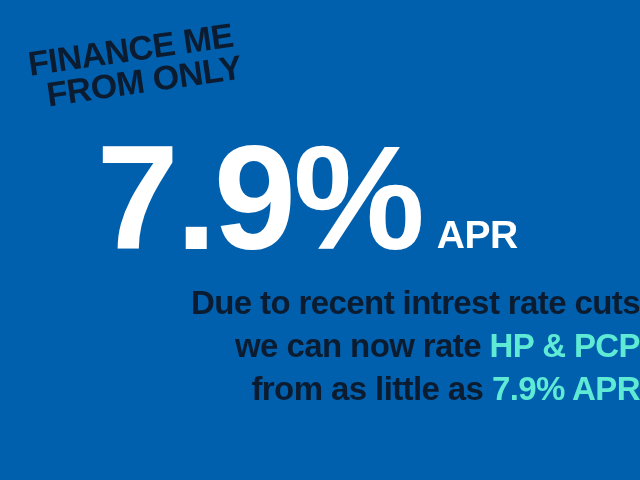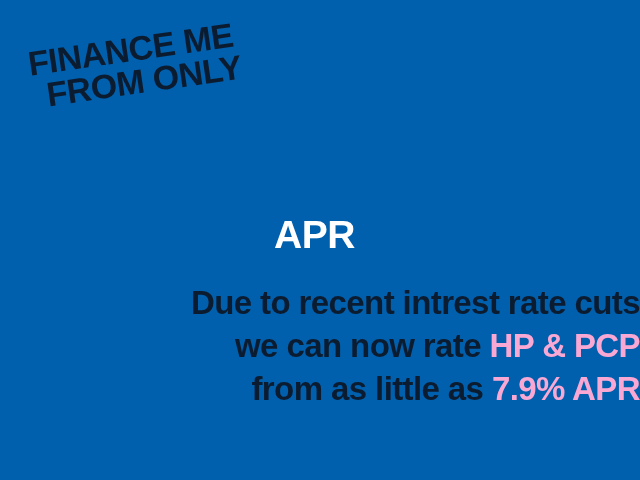--- a/index.html
+++ b/index.html
@@ -88,34 +88,35 @@
   .copy-line {
     font-family: "Liberation Sans", sans-serif;
     font-weight: bold;
     font-size: 33px;
     line-height: 43px;
     letter-spacing: -0.6px;
     color: #0B1C30;
     white-space: nowrap;
   }
   .hl {
-    color: #f9a8d4;
+    color: #5eead4;
   }
 </style>
 </head>
 <body>
 
 <div id="banner">
 
   <div id="kicker">
     <span class="k-line k-line-1">FINANCE ME</span>
     <span class="k-line k-line-2">FROM ONLY</span>
   </div>
 
   <div id="rate-row">
+    <span id="rate-value">7.9%</span>
     <span id="rate-suffix">APR</span>
   </div>
 
   <div id="body-copy">
     <div class="copy-line">Due to recent intrest rate cuts</div>
     <div class="copy-line">
       <span>we can now rate </span><span class="hl">HP &amp; PCP</span>
     </div>
     <div class="copy-line">
       <span>from as little as </span><span class="hl">7.9% APR</span>

